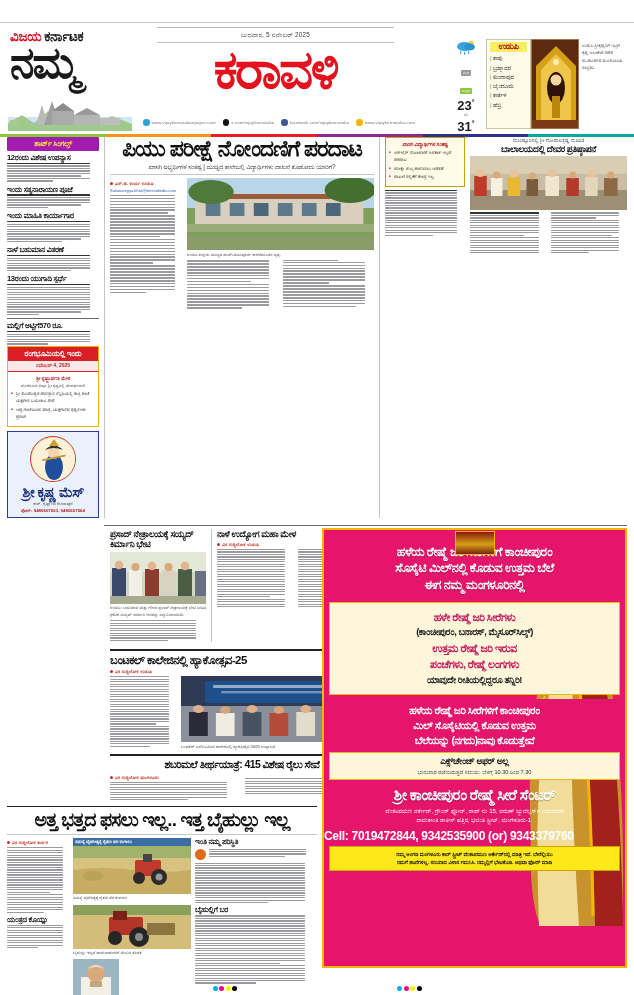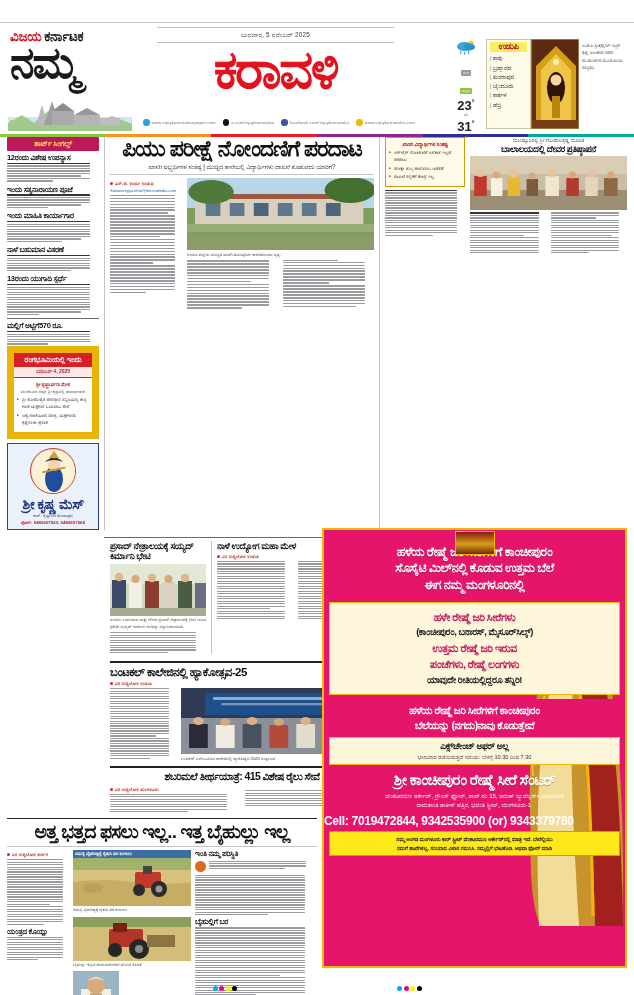--- a/index.html
+++ b/index.html
@@ -166,21 +166,21 @@
   .byline {
     font-size: 4.6px; color: #c0392b; font-weight: bold;
     margin: 2.5px 0 2px; letter-spacing: .1px;
   }
   .byline::before {
     content: ""; display: inline-block; width: 3px; height: 3px;
     background: #d62b1f; border-radius: 50%; margin-right: 2px;
     vertical-align: middle;
   }
   .kicker-blue {
-    background: #be185d; color: #ffe047; font-weight: bold;
+    background: #a21caf; color: #ffe047; font-weight: bold;
     font-size: 7.5px; text-align: center; padding: 2px 0;
     letter-spacing: -.3px; border-radius: 1px;
   }
   .rule-h { height: 1px; background: #c4c4c4; margin: 3px 0; }
   .rule-h.dark { background: #6a6a6a; height: 1px; }
   .rule-h.thick { background: #222; height: 1.4px; }
   .caption {
     font-size: 4.3px; color: #333; line-height: 1.5;
     margin-top: 1.5px; letter-spacing: -.05px;
   }
@@ -503,21 +503,21 @@
           <div class="fill tiny">
             <i class="lead s90"></i>
               <i class="s90"></i>
               <i class="s90"></i>
               <i class="s90"></i>
               <i class="s90"></i>
               <i class="s45"></i>
           </div>
         </div>
 
-        <div style="border:7px solid #eab308">
+        <div style="border:1px solid #eab308">
           <div class="ad-red-head">ರಂಗಭೂಮಿಯಲ್ಲಿ ಇಂದು</div>
           <div class="ad-red-date">ನವೆಂಬರ್ 4, 2025</div>
           <div style="padding:3px 3px 4px; text-align:center">
             <div style="font-size:5.2px;font-weight:bold;color:#b01b22;letter-spacing:-.2px">ಶ್ರೀ ಕೃಷ್ಣಾರ್ಪಣ ಮೇಳ</div>
             <div style="font-size:4.3px;color:#333;line-height:1.5;margin-top:1px">ಮಂಗಳೂರು ಜಿಲ್ಲಾ ಶ್ರೀ ಕೃಷ್ಣನಲ್ಲಿ ಸೇವಾರ್ಥವಾಗಿ</div>
             <ul class="bullets" style="text-align:left;margin-top:2px">
               <li>ಶ್ರೀ ಸೋಮೇಶ್ವರ ದೇವಸ್ಥಾನ ಸನ್ನಿಧಿಯಲ್ಲಿ ರಾತ್ರಿ ಗಂಟೆ ಯಕ್ಷಗಾನ ಬಯಲಾಟ ಸೇವೆ</li>
               <li>ಅಷ್ಟ ಗಂಟೆಯಿಂದ ಮಾತ್ರ, ಯಕ್ಷಗಾನದ ಕೃಷ್ಣಲೀಲಾ ಪ್ರಸಂಗ</li>
             </ul>
           </div>
@@ -1261,20 +1261,21 @@
     <div class="sa-cream">
       <div class="l1">ಹಳೇ ರೇಷ್ಮೆ ಜರಿ ಸೀರೆಗಳು</div>
       <div class="l2">(ಕಾಂಚೀಪುರಂ, ಬನಾರಸ್, ಮೈಸೂರ್‌ಸಿಲ್ಕ್)</div>
       <div class="l1">ಉತ್ತಮ ರೇಷ್ಮೆ ಜರಿ ಇರುವ</div>
       <div class="l1">ಪಂಚೆಗಳು, ರೇಷ್ಮೆ ಲಂಗಗಳು</div>
       <div class="l2">ಯಾವುದೇ ರೀತಿಯಲ್ಲಿದ್ದರೂ ತನ್ನಿರಿ!</div>
     </div>
 
     <div class="sa-mid">
       <div>ಹಳೆಯ ರೇಷ್ಮೆ ಜರಿ ಸೀರೆಗಳಿಗೆ ಕಾಂಚೀಪುರಂ</div>
+      <div>ಮಿಲ್ ಸೊಸೈಟಿಯಲ್ಲಿ ಕೊಡುವ ಉತ್ತಮ</div>
       <div>ಬೆಲೆಯನ್ನು (ನಗದು)ನಾವು ಕೊಡುತ್ತೇವೆ</div>
     </div>
 
     <div class="sa-offer">
       <div class="o1">ಎಕ್ಸ್‌ಚೇಂಜ್ ಅಫರ್ ಅಲ್ಲ</div>
       <div class="o2">ಭಾನುವಾರ ರಜೆಯಿರುತ್ತದೆ    ಸಮಯ: ಬೆಳಗ್ಗೆ 10.30 ರಿಂದ 7.30</div>
     </div>
 
     <div class="sa-store">ಶ್ರೀ ಕಾಂಚೀಪುರಂ ರೇಷ್ಮೆ ಸೀರೆ ಸೆಂಟರ್</div>
     <div class="sa-addr">

